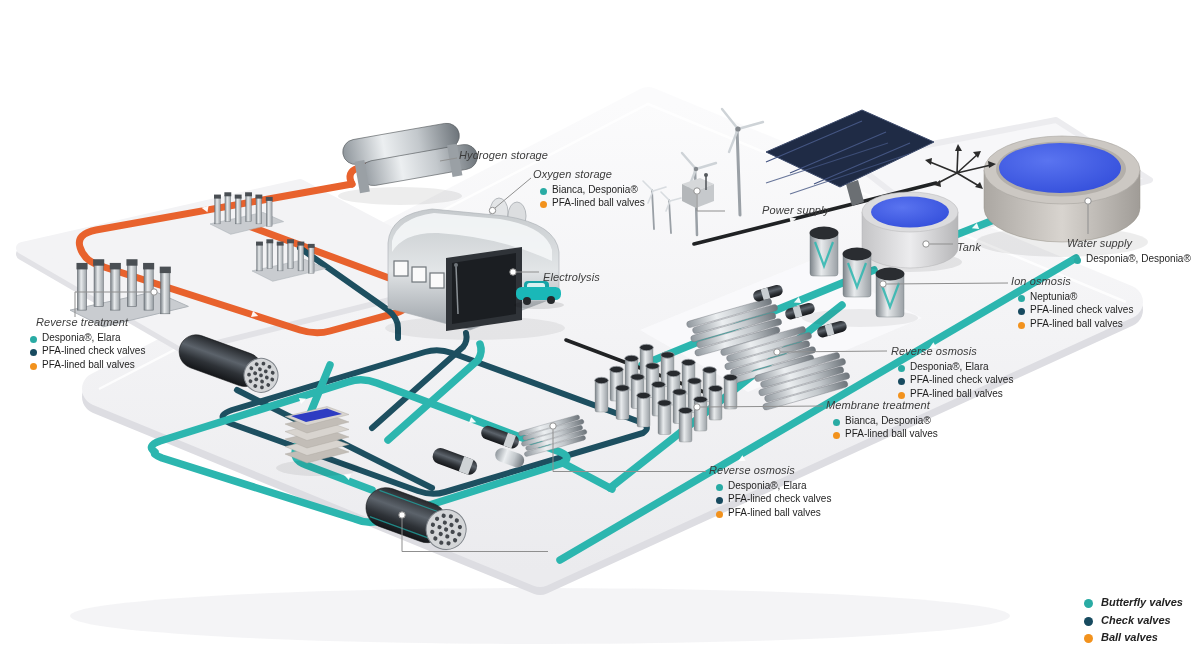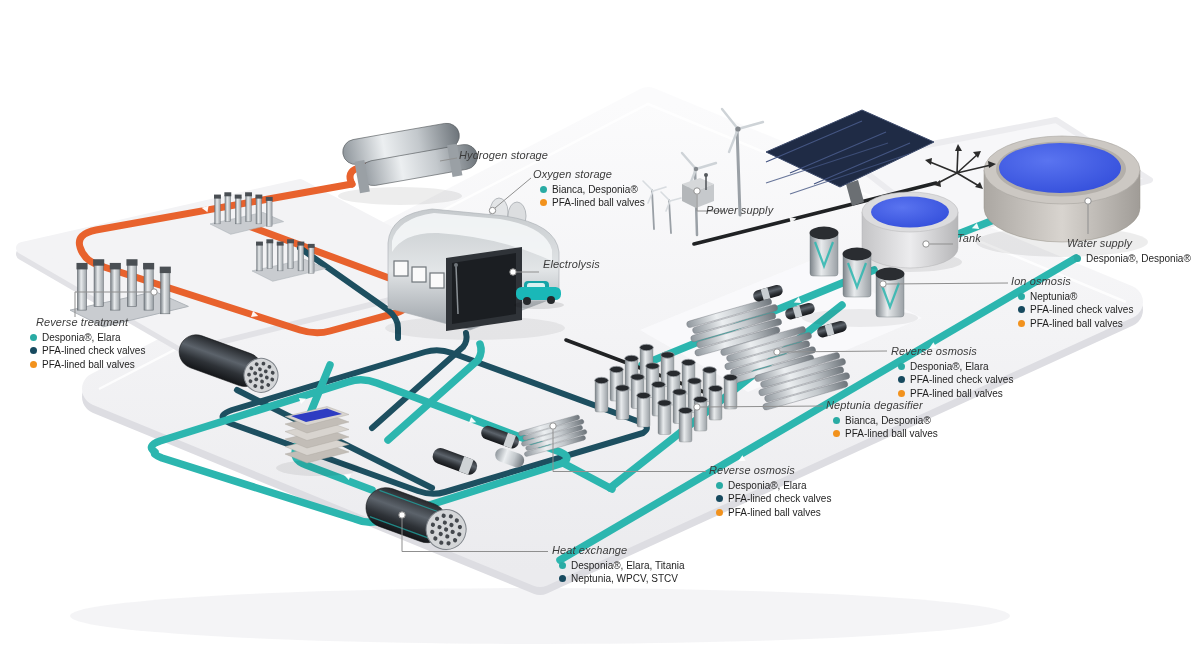--- a/index.html
+++ b/index.html
@@ -1,21 +1,21 @@
 <!DOCTYPE html>
 <html style="--pipe-teal: #2CB6AF; --pipe-navy: #1D4F60; --pipe-orange: #E8622D; --pipe-black: #202224;"><head>
 <meta charset="utf-8">
 <style>
   html,body{margin:0;padding:0;background:#fff;}
   .stage{position:relative;width:1194px;height:667px;overflow:hidden;background:#fff;
          font-family:"Liberation Sans",sans-serif;}
   .stage svg{position:absolute;left:0;top:0;}
   .callout{position:absolute;white-space:nowrap;z-index:5;}
   .c-title{font:italic 11px/13px "Liberation Sans",sans-serif;color:#3b3b3b;letter-spacing:.1px;}
-  .brow{display:flex;align-items:center;gap:5px;margin-top:2.6px;margin-left:7px;}
+  .brow{display:flex;align-items:flex-end;gap:5px;margin-top:2.6px;margin-left:7px;}
   .brow.noindent{margin-left:-6px;}
   .dot{width:7px;height:7px;border-radius:50%;flex:0 0 auto;}
   .btxt{font:400 10px/11px "Liberation Sans",sans-serif;color:#1e1e1e;}
   .legend{position:absolute;z-index:5;}
   .legend .brow{gap:8px;margin:0 0 5.5px 0;}
   .legend .dot{width:9px;height:9px;}
   .legend .btxt{font:italic 600 11px/12px "Liberation Sans",sans-serif;color:#222;}
 </style>
 </head>
 <body>
@@ -462,29 +462,29 @@
           <span class="dot" style="background: rgb(41, 171, 164);"></span>
           <span class="btxt">Bianca, Desponia®</span>
         </div>
         <div class="brow">
           <span class="dot" style="background: rgb(242, 146, 29);"></span>
           <span class="btxt">PFA-lined ball valves</span>
         </div>
       </div>
 </div>
 
-<div class="callout" style="left:543px;top:258px">
+<div class="callout" style="left:543px;top:271px">
   <div class="c-title">Electrolysis</div>
 </div>
 
-<div class="callout" style="left:706px;top:204px">
+<div class="callout" style="left:762px;top:204px">
   <div class="c-title">Power supply</div>
 </div>
 
-<div class="callout" style="left:957px;top:232px">
+<div class="callout" style="left:957px;top:241px">
   <div class="c-title">Tank</div>
 </div>
 
 <div class="callout" style="left:1067px;top:237px">
   <div class="c-title">Water supply</div>
   <div>
         <div class="brow">
           <span class="dot" style="background: rgb(41, 171, 164);"></span>
           <span class="btxt">Desponia®, Desponia® plus</span>
         </div>
@@ -521,21 +521,21 @@
           <span class="btxt">PFA-lined check valves</span>
         </div>
         <div class="brow">
           <span class="dot" style="background: rgb(242, 146, 29);"></span>
           <span class="btxt">PFA-lined ball valves</span>
         </div>
       </div>
 </div>
 
 <div class="callout" style="left:826px;top:399px">
-  <div class="c-title">Neptunia degasifier</div>
+  <div class="c-title">Membrane treatment</div>
   <div>
         <div class="brow">
           <span class="dot" style="background: rgb(41, 171, 164);"></span>
           <span class="btxt">Bianca, Desponia®</span>
         </div>
         <div class="brow">
           <span class="dot" style="background: rgb(242, 146, 29);"></span>
           <span class="btxt">PFA-lined ball valves</span>
         </div>
       </div>
@@ -552,46 +552,49 @@
           <span class="dot" style="background: rgb(23, 74, 95);"></span>
           <span class="btxt">PFA-lined check valves</span>
         </div>
         <div class="brow">
           <span class="dot" style="background: rgb(242, 146, 29);"></span>
           <span class="btxt">PFA-lined ball valves</span>
         </div>
       </div>
 </div>
 
-<div class="callout" style="left:552px;top:544px">
-  <div class="c-title">Heat exchange</div>
-  <div>
-        <div class="brow">
-          <span class="dot" style="background: rgb(41, 171, 164);"></span>
-          <span class="btxt">Desponia®, Elara, Titania</span>
-        </div>
-        <div class="brow">
-          <span class="dot" style="background: rgb(23, 74, 95);"></span>
-          <span class="btxt">Neptunia, WPCV, STCV</span>
-        </div>
-      </div>
-</div>
 
 <div class="callout" style="left:36px;top:316px">
   <div class="c-title">Reverse treatment</div>
   <div>
         <div class="brow noindent">
           <span class="dot" style="background: rgb(41, 171, 164);"></span>
           <span class="btxt">Desponia®, Elara</span>
         </div>
         <div class="brow noindent">
           <span class="dot" style="background: rgb(23, 74, 95);"></span>
           <span class="btxt">PFA-lined check valves</span>
         </div>
         <div class="brow noindent">
           <span class="dot" style="background: rgb(242, 146, 29);"></span>
           <span class="btxt">PFA-lined ball valves</span>
         </div>
       </div>
 </div>
 
+<div class="legend" style="left:1084px;top:596px">
+  <div>
+        <div class="brow">
+          <span class="dot" style="background: rgb(41, 171, 164);"></span>
+          <span class="btxt">Butterfly valves</span>
+        </div>
+        <div class="brow">
+          <span class="dot" style="background: rgb(23, 74, 95);"></span>
+          <span class="btxt">Check valves</span>
+        </div>
+        <div class="brow">
+          <span class="dot" style="background: rgb(242, 146, 29);"></span>
+          <span class="btxt">Ball valves</span>
+        </div>
+      </div>
+</div>
 
 </div>
 
 </body></html>

